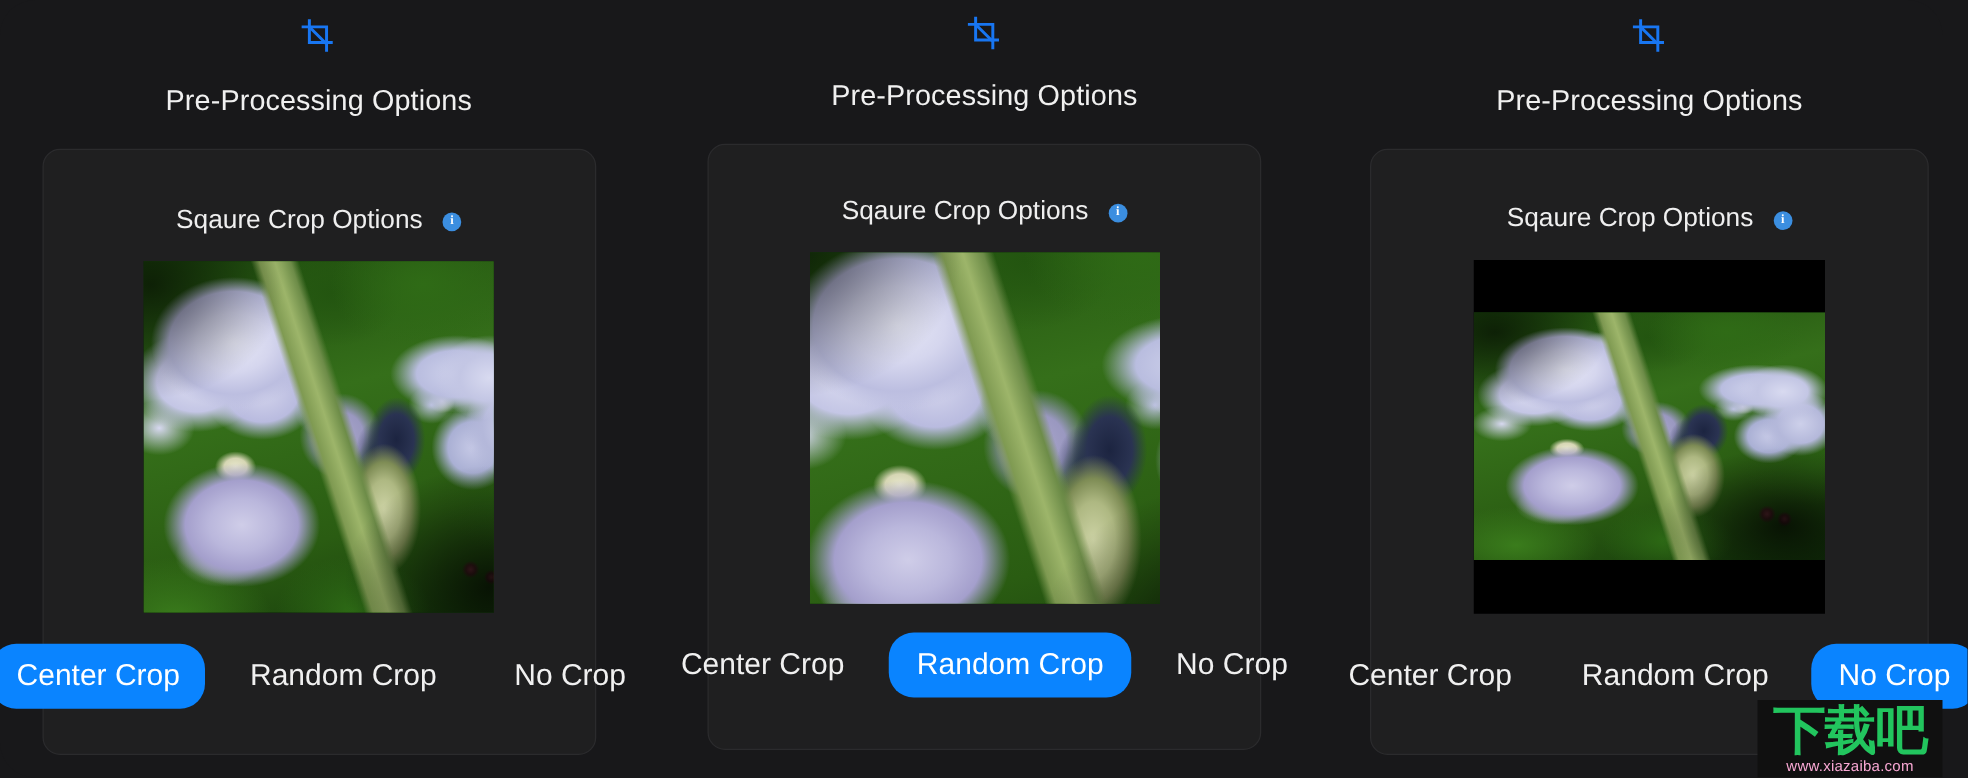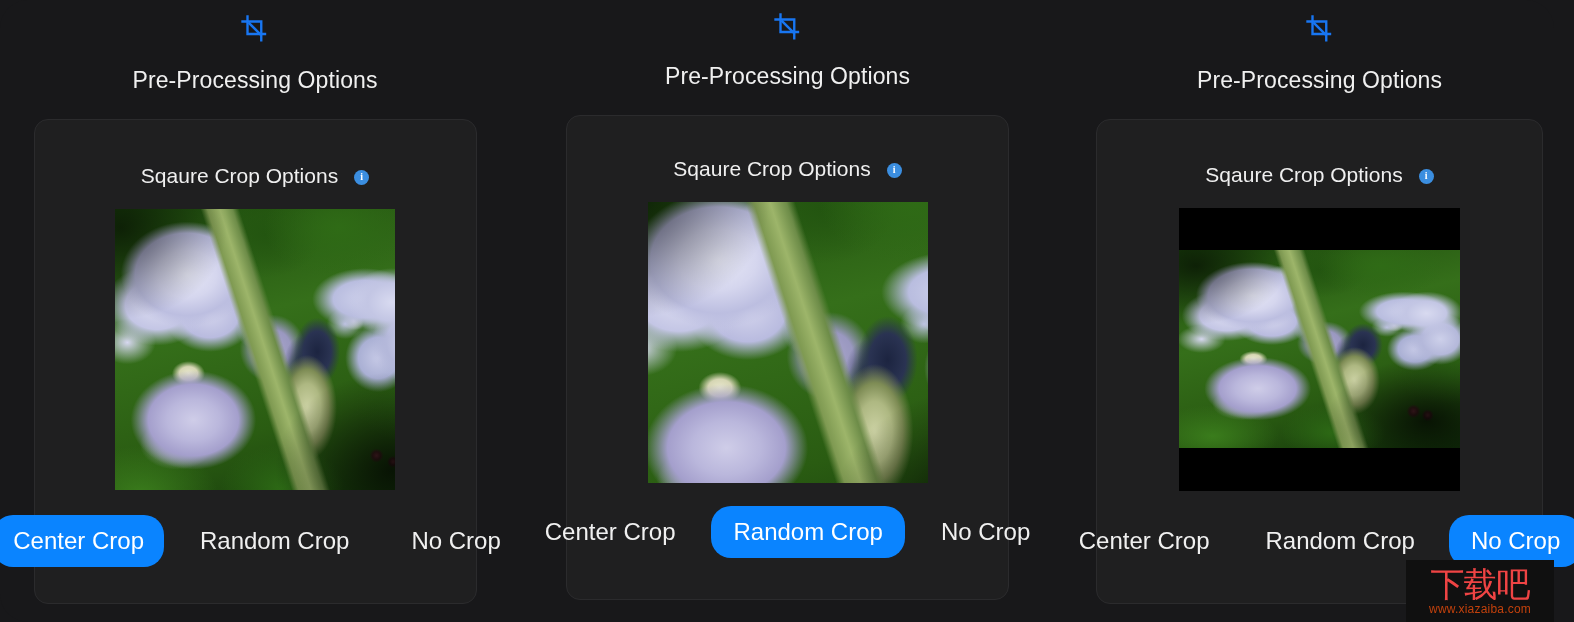--- a/index.html
+++ b/index.html
@@ -220,30 +220,30 @@
     height: 62px;
     background: #101010;
     display: flex;
     flex-direction: column;
     align-items: center;
     justify-content: center;
     overflow: hidden;
   }
   .wm-logo {
     font-family: "DejaVu Sans", sans-serif;
-    font-size: 34px;
-    font-weight: 400;
-    color: #ef4444;
+    font-size: 42px;
+    font-weight: 700;
+    color: #22c55e;
     line-height: 1;
     letter-spacing: -1px;
   }
   .wm-url {
     font-family: "Liberation Sans", sans-serif;
     font-size: 12px;
-    color: #c2410c;
+    color: #f9a8d4;
     line-height: 1;
     margin-top: 2px;
     letter-spacing: 0.2px;
   }
 </style>
 </head>
 <body>
 
 <div id="app">
 

